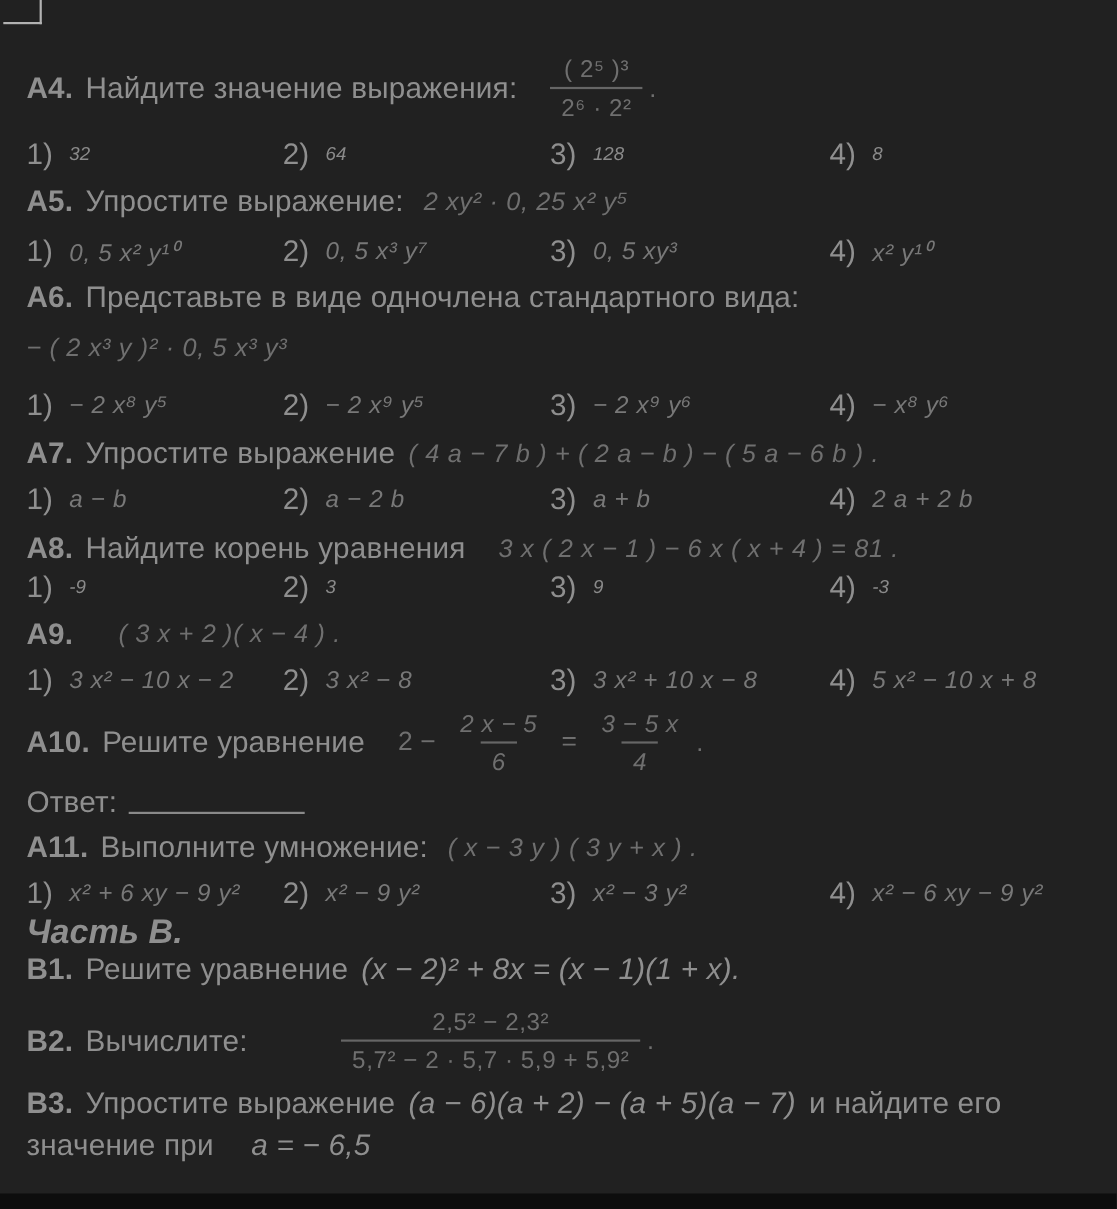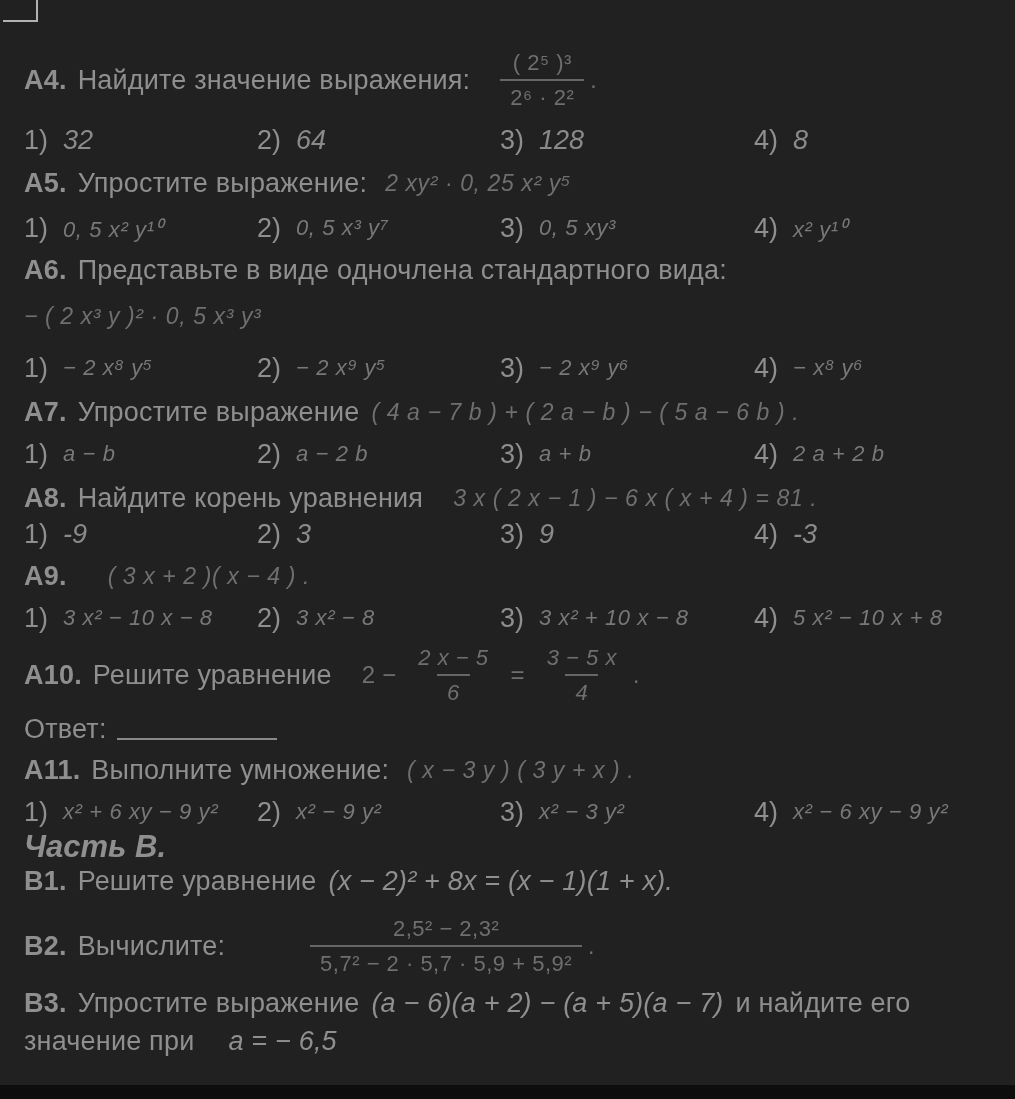--- a/index.html
+++ b/index.html
@@ -30,21 +30,21 @@
   }
   .tail { color: #6f6f6f; font-size: 23px; margin-left: 6px; }
   .answers {
     display: grid;
     grid-template-columns: 233px 243px 254px auto;
     align-items: center;
   }
   .ans { display: flex; align-items: center; }
   .ans .n { font-size: 27px; color: #8f8f8f; margin-right: 15px; white-space: pre; }
   .ans .v { font-style: italic; white-space: pre; }
-  .ans .v.big { font-size: 27px; color: #8a8a8a; }
+  .ans .v.big { font-size: 17px; color: #8a8a8a; }
   .ans .v.math-v { font-size: 22px; color: #787878; letter-spacing: 0.6px; }
   .frac {
     display: inline-flex; flex-direction: column; align-items: center;
     color: #6f6f6f; font-size: 22px; letter-spacing: 0.5px;
     line-height: 1.15; vertical-align: middle;
   }
   .frac .num { padding: 0 10px 4px; white-space: pre; }
   .frac .den { border-top: 2px solid #666; padding: 4px 10px 0; white-space: pre; }
   .frac.italic { font-style: italic; }
   .part-b { font-size: 31px; font-weight: bold; font-style: italic; color: #8f8f8f; }
@@ -218,21 +218,21 @@
     </div>
   </div>
 
   <div class="row prob" id="a9-row">
     <span class="label">A9.</span>
     <span class="math gap-30">( 3 x + 2 )( x − 4 ) .</span>
   </div>
   <div class="answers" id="a9-ans">
     <div class="ans">
       <span class="n">1)</span>
-      <span class="v math-v">3 x² − 10 x − 8</span>
+      <span class="v math-v">3 x² − 10 x − 2</span>
     </div>
     <div class="ans">
       <span class="n">2)</span>
       <span class="v math-v">3 x² − 8</span>
     </div>
     <div class="ans">
       <span class="n">3)</span>
       <span class="v math-v">3 x² + 10 x − 8</span>
     </div>
     <div class="ans">

